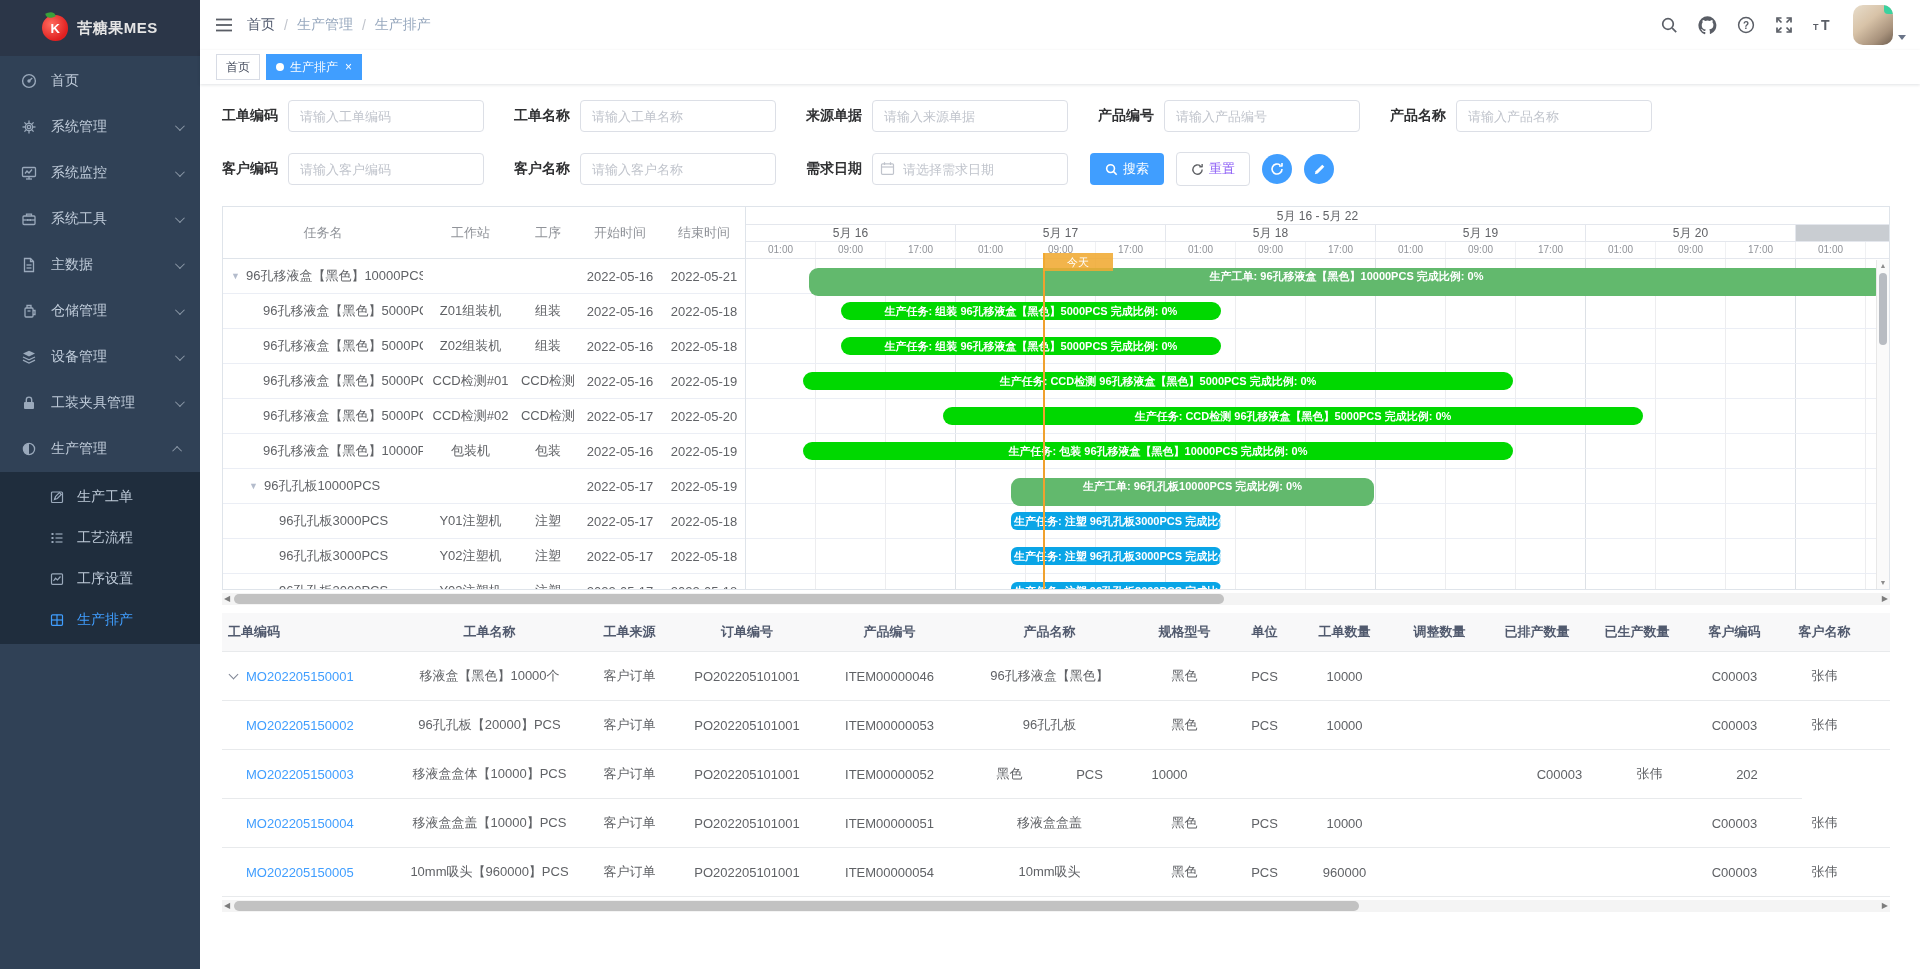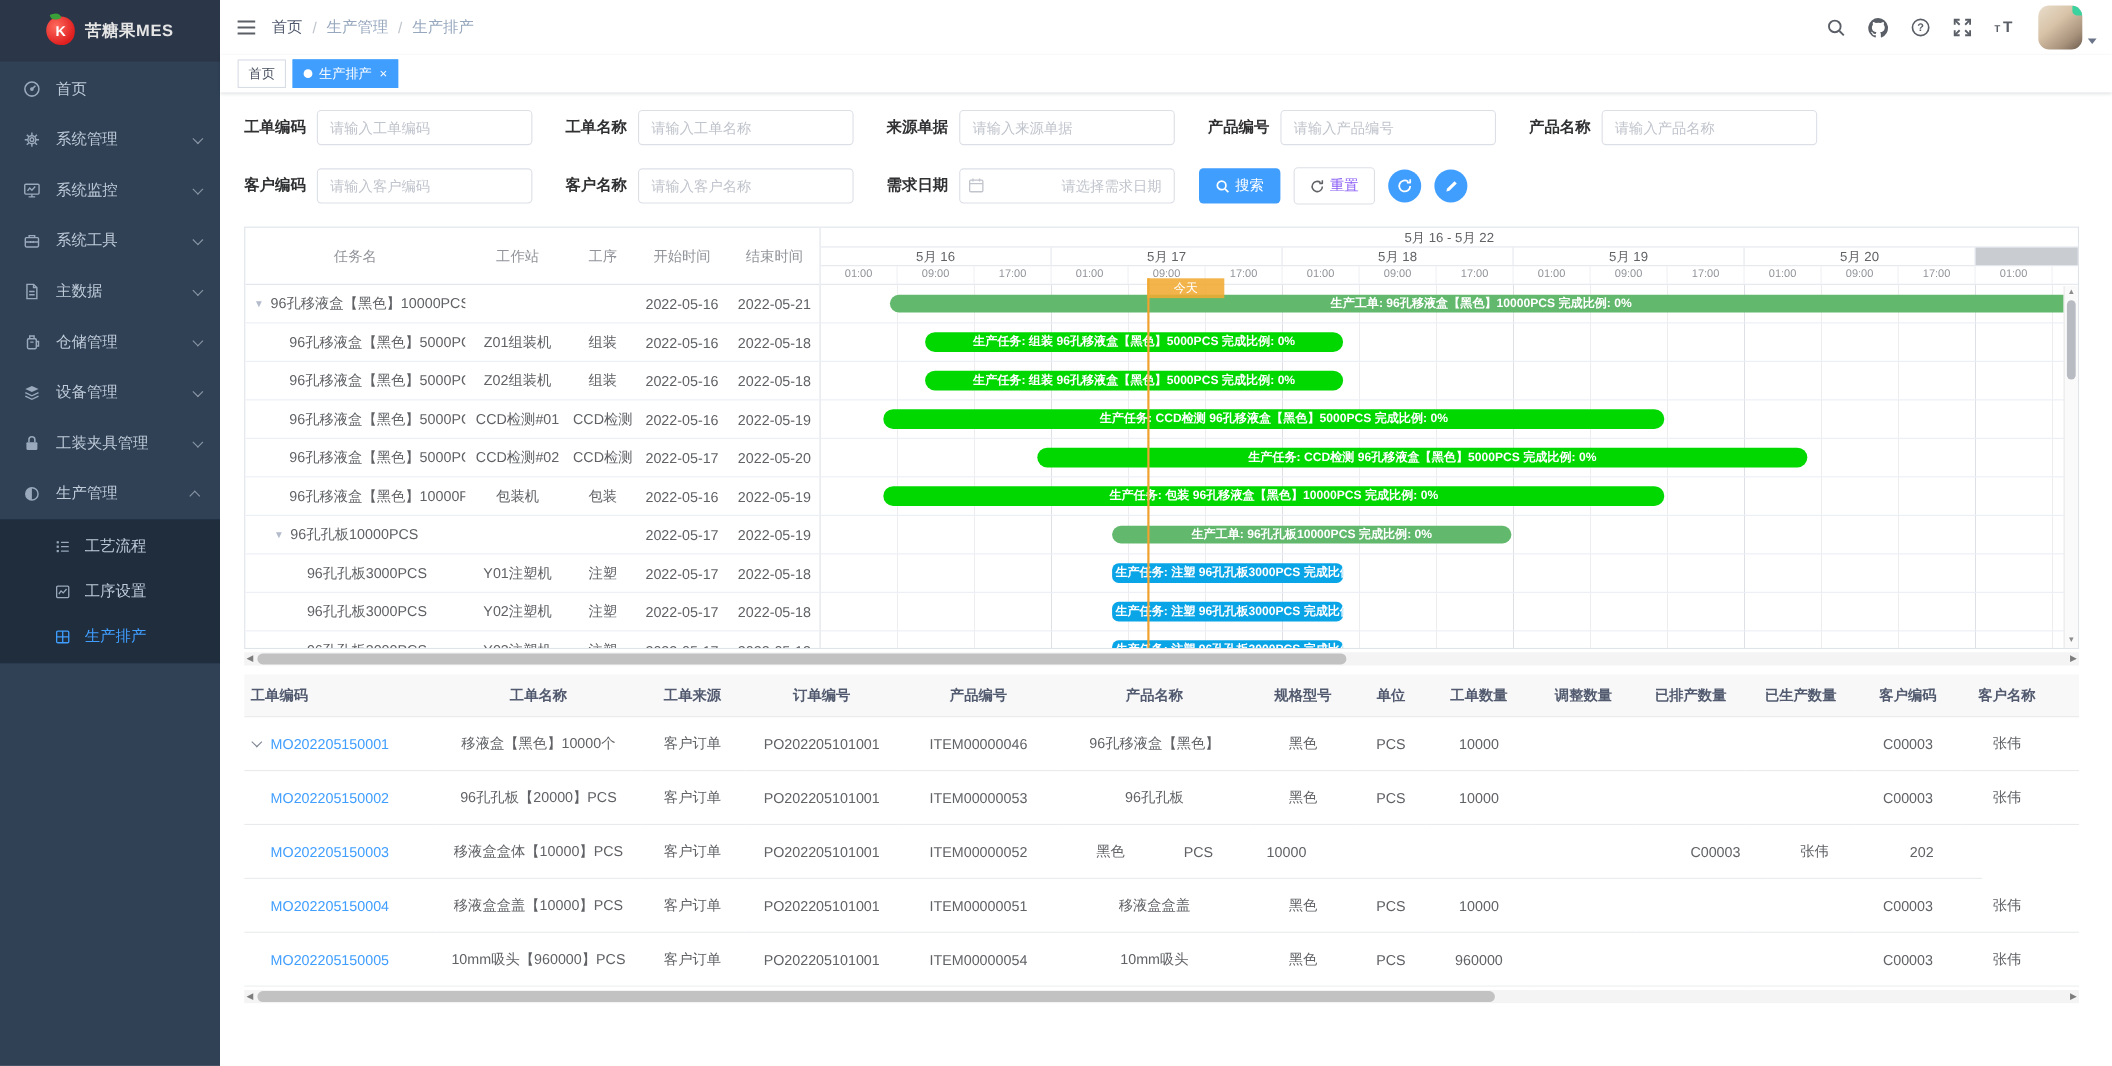--- a/index.html
+++ b/index.html
@@ -50,21 +50,21 @@
   .tag .x { margin-left:7px; font-size:12px; line-height:1; }
 
   
   .content { padding:16px 0 0 22px; position:relative; width:1720px; }
   .frow { display:flex; align-items:center; margin-bottom:20px; }
   .fgroup { display:flex; align-items:center; margin-right:30px; }
   .flabel { font-size:14px; font-weight:700; color:#303133; margin-right:8px; white-space:nowrap; width:58px; text-align:justify; }
   .finput { width:196px; height:32px; border:1px solid #dcdfe6; border-radius:4px; padding:0 11px; font-size:13px; color:#606266; outline:none; background:#fff; }
   .finput::placeholder { color:#c0c4cc; }
   .date-wrap { position:relative; }
-  .date-wrap .finput { padding-left:30px;text-align:right; }
+  .date-wrap .finput { padding-left:30px; }
   .date-ic { position:absolute; left:8px; top:8px; color:#c0c4cc; }
   .btn { height:32px; border-radius:4px; font-size:13px; display:inline-flex; align-items:center; gap:5px; cursor:pointer; border:none; }
   .btn-primary { background:#409eff; color:#fff; padding:0 15px; }
   .btn-plain { background:#fff; color:#8b5cf6; border:1px solid #dcdfe6; padding:16px 14px; margin-left:12px; }
   .btn-round { width:30px; height:30px; border-radius:50%; background:#409eff; color:#fff; border:none; display:inline-flex; align-items:center; justify-content:center; cursor:pointer; }
   .r1 { margin-left:22px; } .r2 { margin-left:12px; }
 
   
   .gantt { display:flex; border:1px solid #dfe4ea; margin-top:2px; height:384px; position:relative; width:1668px; }
   .gleft { width:523px; flex-shrink:0; border-right:1px solid #dfe4ea; overflow:hidden; }
@@ -82,21 +82,21 @@
   .day { width:210px; flex-shrink:0; text-align:center; font-size:12px; line-height:16px; color:#606266; border-right:1px solid #e4e7ed; }
   .day-rest { flex:1; background:#c9cdd2; }
   .gr-h3 { height:17px; display:flex; border-bottom:1px solid #e4e7ed; }
   .hour { width:70px; flex-shrink:0; text-align:center; font-size:10px; line-height:16px; color:#909399; border-right:1px solid #f0f1f3; }
   .gr-rows { position:relative; height:330px; overflow:hidden;
     background-image:repeating-linear-gradient(to right, transparent 0 209px, #dde1e6 209px 210px),
                      repeating-linear-gradient(to right, transparent 0 69px, #ededef 69px 70px); }
   .trow { height:35px; border-bottom:1px solid #ebeef5; position:relative; }
   .bar { position:absolute; top:8px; height:18px; line-height:18px; border-radius:9px; color:#fff; font-size:11px; font-weight:700;
     text-align:center; overflow:hidden; white-space:nowrap; cursor:pointer; }
-  .bar.parent { background:#62b96d; top:9px; height:16px; line-height:16px;text-align:center; }
+  .bar.parent { background:#62b96d; top:9px; height:28px; line-height:16px;text-align:center; }
   .bar.green { background:#00d800; }
   .bar.blue { background:#0aa5e6; text-align:left; padding-left:3px; border-radius:6px; }
   .today-line { position:absolute; left:297px; top:46px; height:338px; width:2px; background:#f0a12e; z-index:5; }
   .today-flag { position:absolute; left:297px; top:46px; height:18px; line-height:18px; padding:0 24px; background:rgba(240,170,50,.88);
     color:#fff; font-size:11px; z-index:6; }
   .gvscroll { position:absolute; right:0; top:53px; bottom:0; width:13px; background:#fafafa; border-left:1px solid #e8e8e8; z-index:7; }
   .gvscroll .arr { display:block; text-align:center; font-size:7px; color:#8c8c8c; height:12px; line-height:12px; cursor:pointer; }
   .gvscroll .arr.bot { position:absolute; bottom:0; width:100%; }
   .vthumb { position:absolute; top:13px; left:2px; width:8px; height:72px; background:#b8bcc2; border-radius:4px; cursor:pointer; }
 
@@ -227,20 +227,29 @@
         <span class="mi">
           <svg width="16" height="16" viewBox="0 0 16 16">
               <circle cx="8" cy="8" r="5.6" fill="none" stroke="currentColor" stroke-width="1.3"></circle>
               <path d="M8 2.4a5.6 5.6 0 0 0 0 11.2z" fill="currentColor"></path>
             </svg>
         </span>
         <span class="lbl">生产管理</span>
         <span class="chev up"></span>
       </div>
       <div class="submenu">
+        <div class="menu-item">
+          <span class="mi">
+            <svg width="14" height="14" viewBox="0 0 14 14" fill="none" stroke="currentColor" stroke-width="1.2">
+                <rect x="1.5" y="2" width="11" height="10.5" rx="1"></rect>
+                <path d="M4.5 9.5l1-2.8 4-4 1.8 1.8-4 4z"></path>
+              </svg>
+          </span>
+          <span class="lbl">生产工单</span>
+        </div>
         <div class="menu-item">
           <span class="mi">
             <svg width="14" height="14" viewBox="0 0 14 14" stroke="currentColor" stroke-width="1.2">
                 <rect x="1.5" y="2" width="2" height="2" fill="currentColor" stroke="none"></rect>
                 <rect x="1.5" y="6" width="2" height="2" fill="currentColor" stroke="none"></rect>
                 <rect x="1.5" y="10" width="2" height="2" fill="currentColor" stroke="none"></rect>
                 <line x1="5.5" y1="3" x2="12.5" y2="3"></line>
                 <line x1="5.5" y1="7" x2="12.5" y2="7"></line>
                 <line x1="5.5" y1="11" x2="12.5" y2="11"></line>
               </svg>

